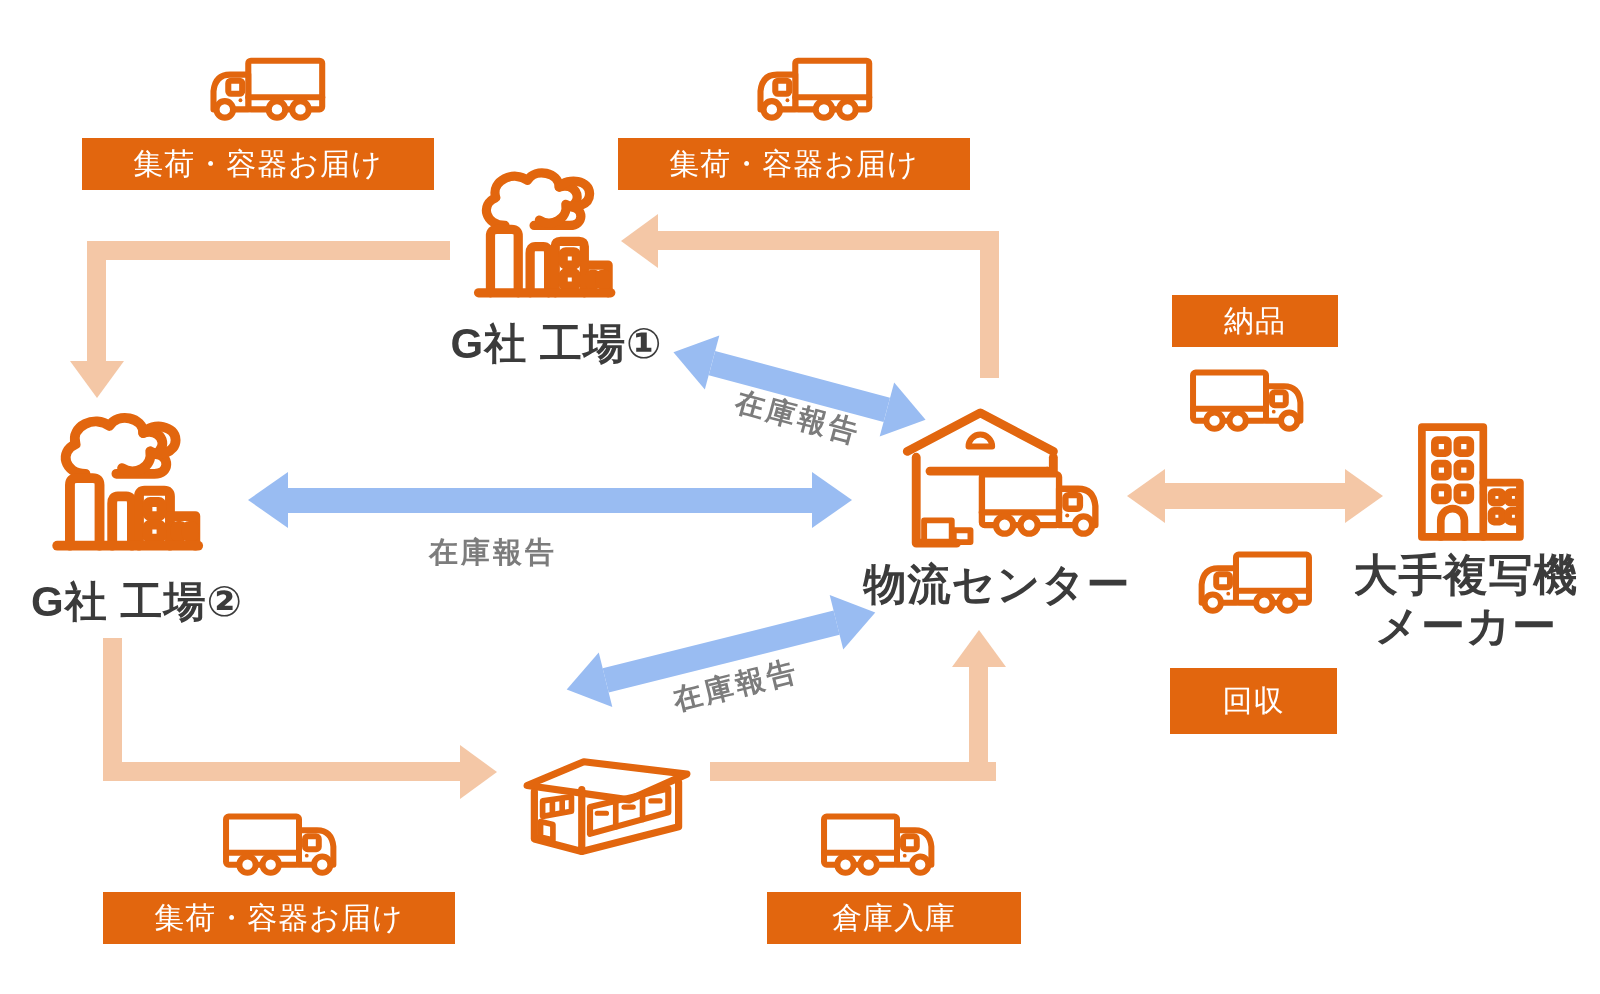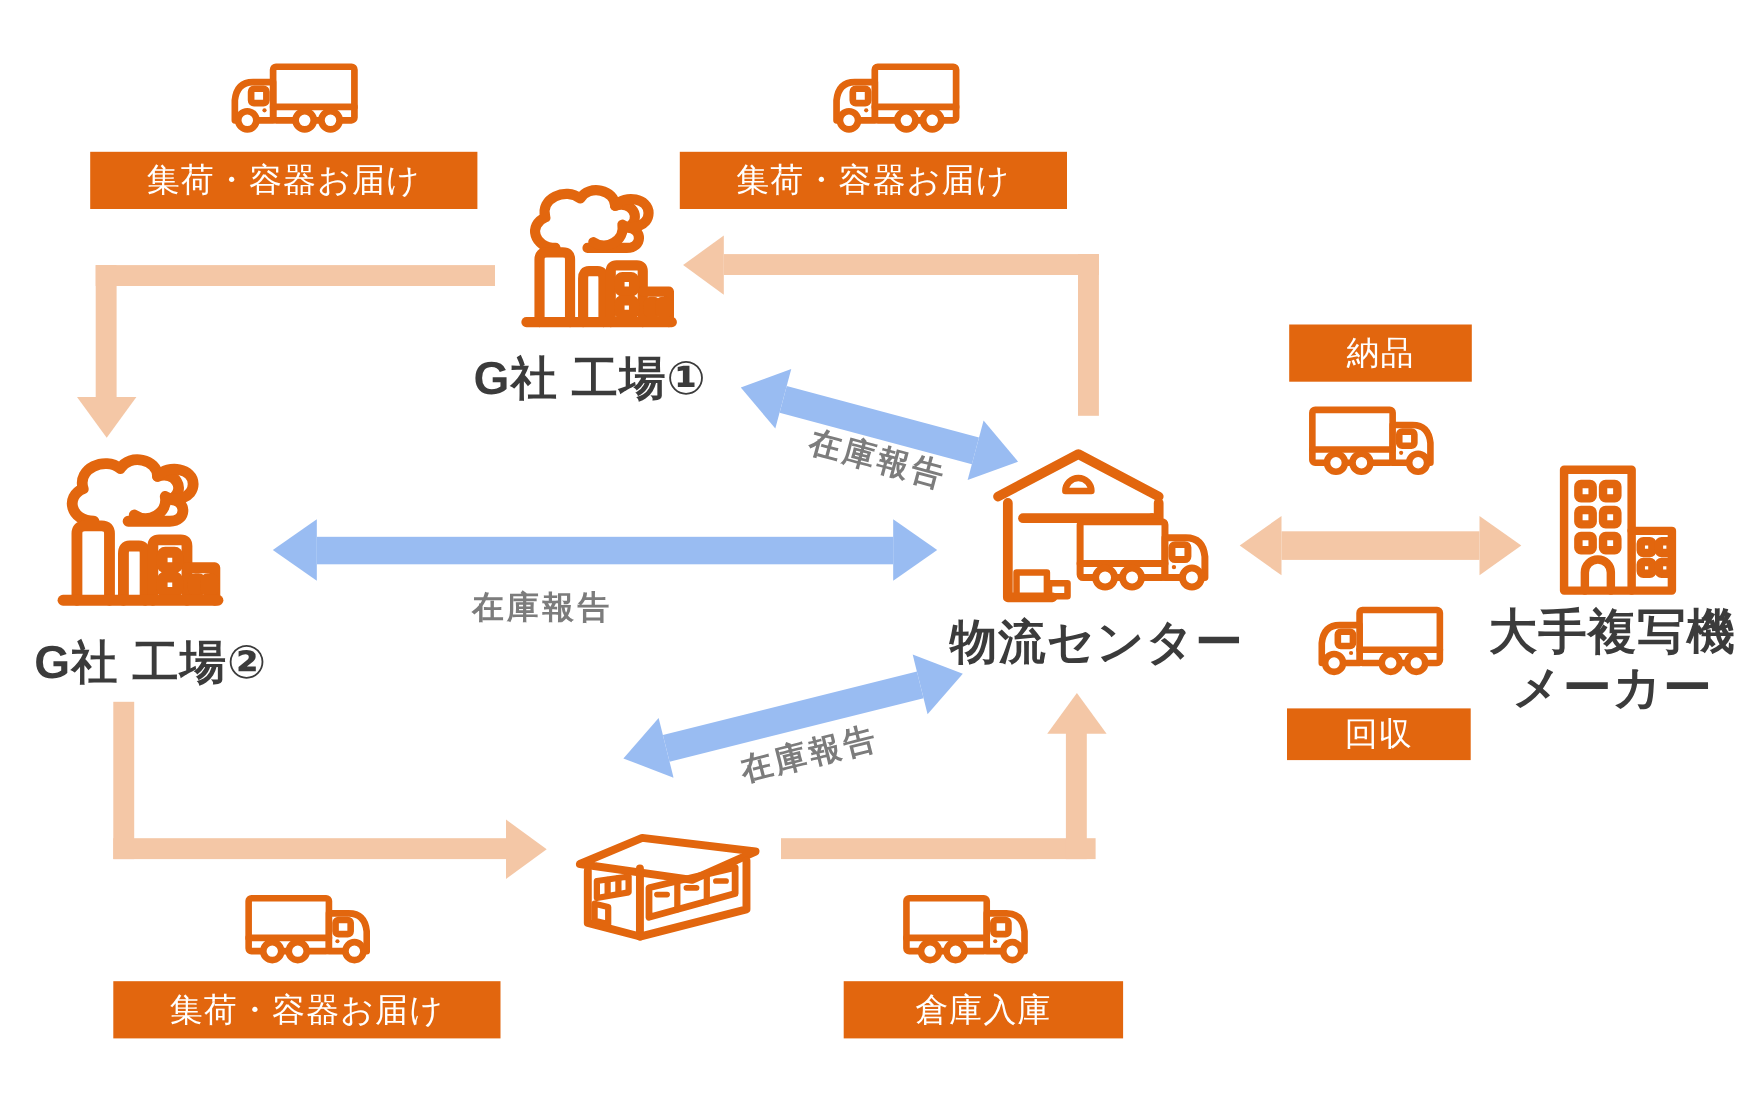--- a/index.html
+++ b/index.html
@@ -201,24 +201,24 @@
       <use href="#iso-warehouse"></use>
     </svg>
   <svg class="icon" style="left:1402px;top:420px" width="126" height="124" viewBox="0 0 105 105">
       <use href="#buildings"></use>
     </svg>
 
   <div class="badge" style="left:82px;top:138px;width:352px;height:52px">集荷・容器お届け</div>
   <div class="badge" style="left:618px;top:138px;width:352px;height:52px">集荷・容器お届け</div>
   <div class="badge" style="left:103px;top:892px;width:352px;height:52px">集荷・容器お届け</div>
   <div class="badge" style="left:1172px;top:295px;width:166px;height:52px">納品</div>
-  <div class="badge" style="left:1170px;top:644px;width:167px;height:47px">回収</div>
+  <div class="badge" style="left:1170px;top:668px;width:167px;height:66px">回収</div>
   <div class="badge" style="left:767px;top:892px;width:254px;height:52px">倉庫入庫</div>
 
-  <div class="node-label" style="left:404px;top:320px;width:265px">G社 工場①</div>
+  <div class="node-label" style="left:424px;top:320px;width:265px">G社 工場①</div>
   <div class="node-label" style="left:858px;top:560px;width:278px;font-size:43px">物流センター</div>
   <div class="node-label" style="left:8px;top:578px;width:258px">G社 工場②</div>
   <div class="node-label" style="left:1330px;top:550px;width:272px;font-size:44px">
     <div>大手複写機</div>
     <div>メーカー</div>
   </div>
 
 </div>
 
 </body></html>

